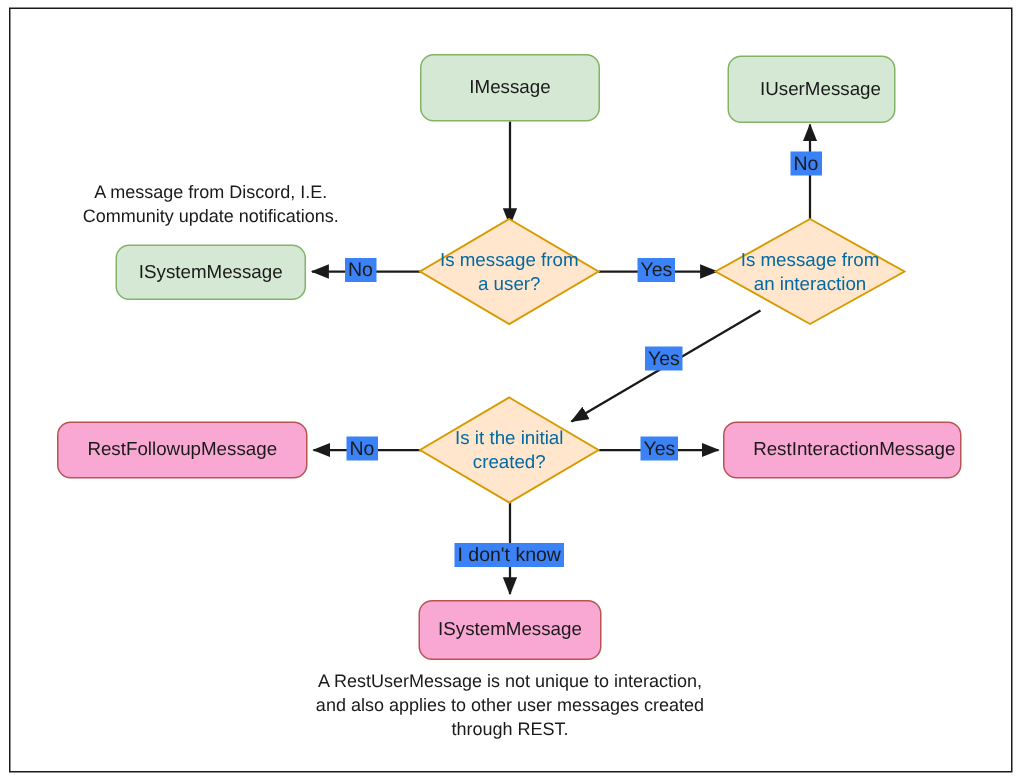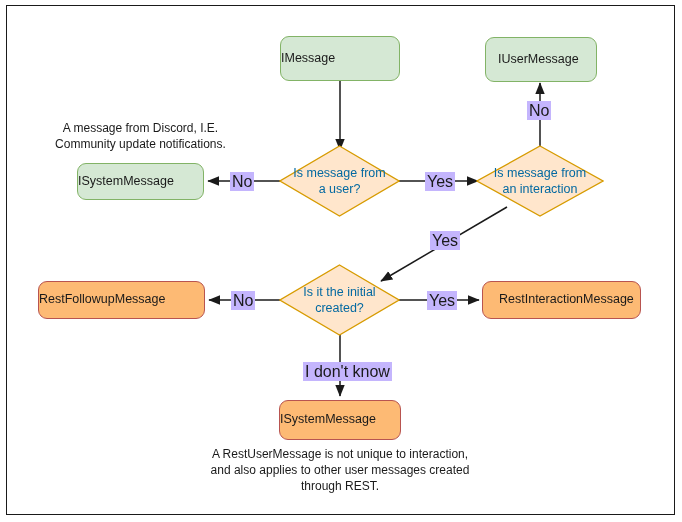--- a/index.html
+++ b/index.html
@@ -33,36 +33,37 @@
     top: 0;
     width: 682px;
     height: 522px;
     pointer-events: none;
   }
   .node {
     position: absolute;
     box-sizing: border-box;
     display: flex;
     align-items: center;
+    justify-content: center;
     text-align: center;
     font-size: 12.5px;
     color: #1a1a1a;
     line-height: 1.25;
   }
   .rect-node {
     border-radius: 9px;
     border-style: solid;
     border-width: 1.2px;
   }
   .green {
     background: #d5e8d4;
     border-color: #82b366;
   }
   .pink {
-    background: #fdba74;
+    background: #f9a8d4;
     border-color: #b85450;
   }
   .diamond-wrap {
     position: absolute;
   }
   .diamond-wrap svg {
     position: absolute;
     left: 0;
     top: 0;
   }
@@ -77,23 +78,23 @@
     justify-content: center;
     text-align: center;
     font-size: 12.5px;
     color: #0369a1;
     line-height: 1.3;
     padding: 0 14px;
     box-sizing: border-box;
   }
   .edge-label {
     position: absolute;
-    font-size: 16px;
+    font-size: 13px;
     color: #1a1a1a;
-    background: #c4b5fd;
+    background: #3b82f6;
     padding: 0 2px;
     white-space: nowrap;
     line-height: 1.2;
   }
   .note {
     position: absolute;
     font-size: 12px;
     color: #1a1a1a;
     text-align: center;
     line-height: 1.35;

